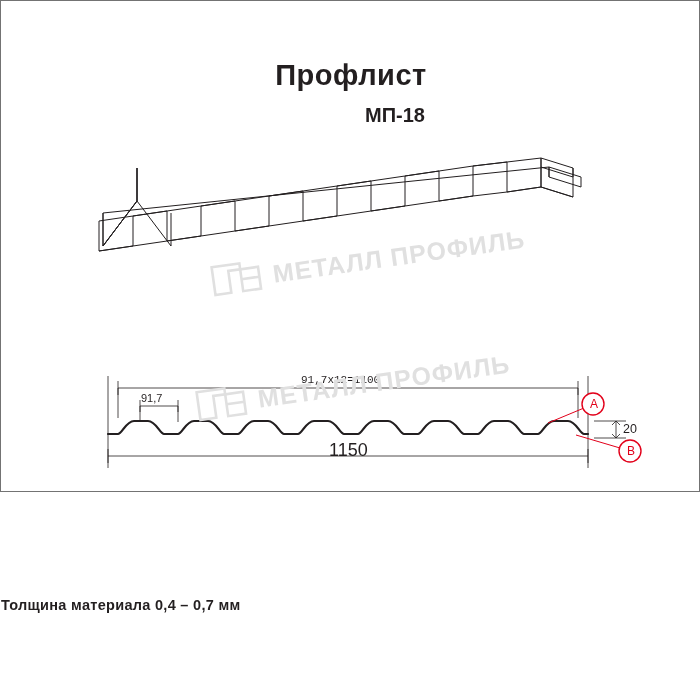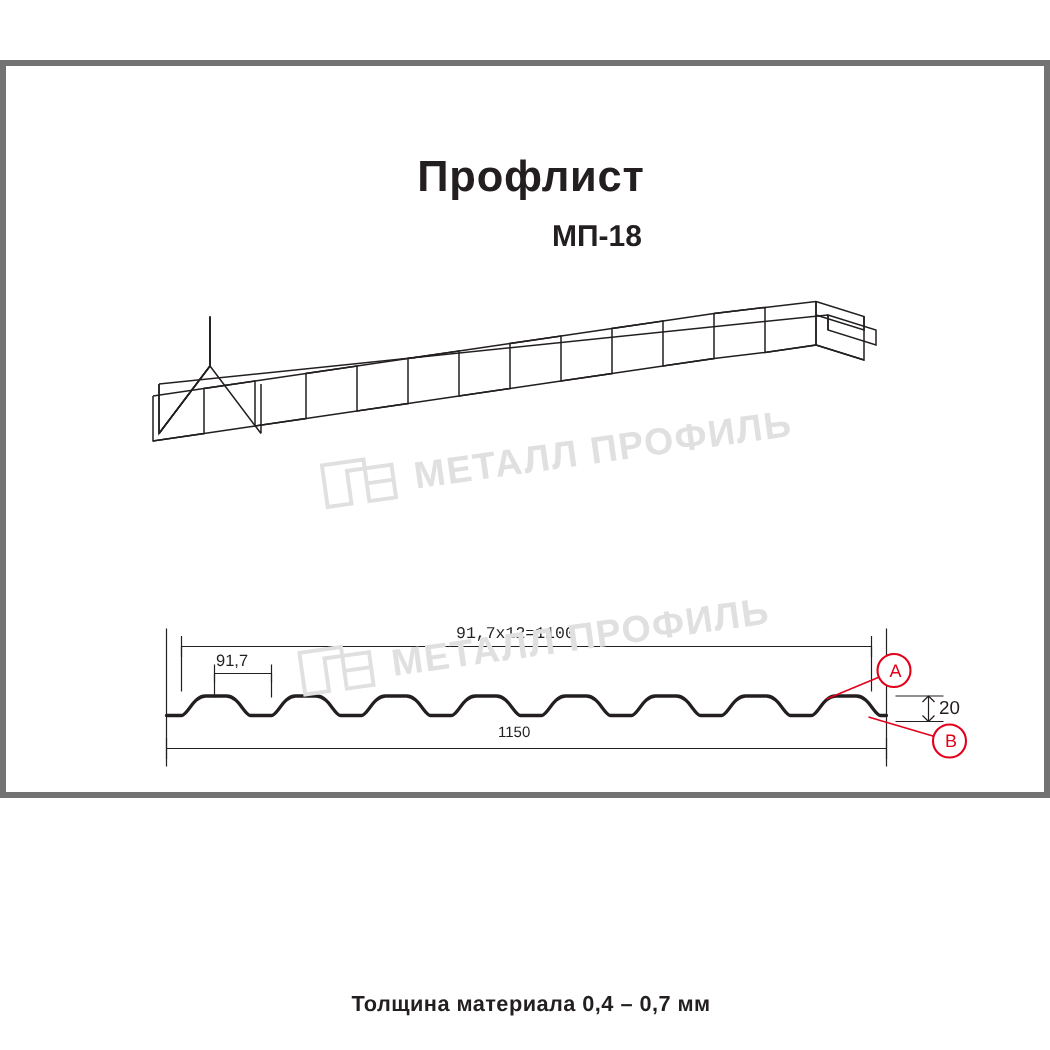--- a/index.html
+++ b/index.html
@@ -13,22 +13,21 @@
     font-family: "Liberation Sans", sans-serif;
     color: #231f20;
     overflow: hidden;
     position: relative;
   }
   .page {
     position: relative;
     width: 700px;
     height: 492px;
     box-sizing: border-box;
-    border: 4px solid #737373;
-    margin-top: 40px;
+    border: 1px solid #737373;
   }
   .title {
     position: absolute;
     top: 58px;
     left: 0;
     width: 700px;
     text-align: center;
     font-size: 29px;
     font-weight: bold;
     letter-spacing: 0.5px;
@@ -52,24 +51,24 @@
   }
   .draw-wrap {
     position: absolute;
     top: 355px;
     left: 95px;
     width: 545px;
     height: 130px;
   }
   .footer {
     position: absolute;
-    top: 618px;
+    top: 596px;
     left: 0;
     width: 700px;
-    text-align: center;
+    text-align: left;
     font-size: 14.5px;
     font-weight: bold;
     letter-spacing: 0.3px;
   }
   .wm {
     position: absolute;
     pointer-events: none;
     user-select: none;
     opacity: 1;
   }
@@ -219,21 +218,21 @@
         <line x1="452" y1="67" x2="488" y2="52"></line>
         <line x1="480" y1="79" x2="524" y2="92"></line>
       </g>
       <circle cx="497" cy="48" r="11" fill="#ffffff" stroke="#e2001a" stroke-width="1.4"></circle>
       <circle cx="534" cy="95" r="11" fill="#ffffff" stroke="#e2001a" stroke-width="1.4"></circle>
     </svg>
 
     
     <div style="position:absolute; left:205px; top:18px; font-size:11px;font-family:Liberation Mono, monospace;">91,7x12=1100</div>
     <div style="position:absolute; left:45px; top:36px; font-size:11px;">91,7</div>
-    <div style="position:absolute; left:233px; top:84px; font-size:10px;">1150</div>
+    <div style="position:absolute; left:233px; top:84px; font-size:18px;">1150</div>
     <div style="position:absolute; left:527px; top:66px; font-size:12.5px;">20</div>
     <div style="position:absolute; left:493px; top:41px; width:10px; text-align:center; font-size:12px; color:#e2001a;">A</div>
     <div style="position:absolute; left:530px; top:88px; width:10px; text-align:center; font-size:12px; color:#e2001a;">B</div>
   </div>
 
   <div class="wm wm-2">
     <svg width="330" height="56" viewBox="0 0 330 56">
       <g transform="rotate(-8 165 28)">
         <g fill="none" stroke="#e0e0e0" stroke-width="2.6">
           <path d="M6 14 L34 14 L34 20 L22 20 L22 42 L6 42 Z"></path>

